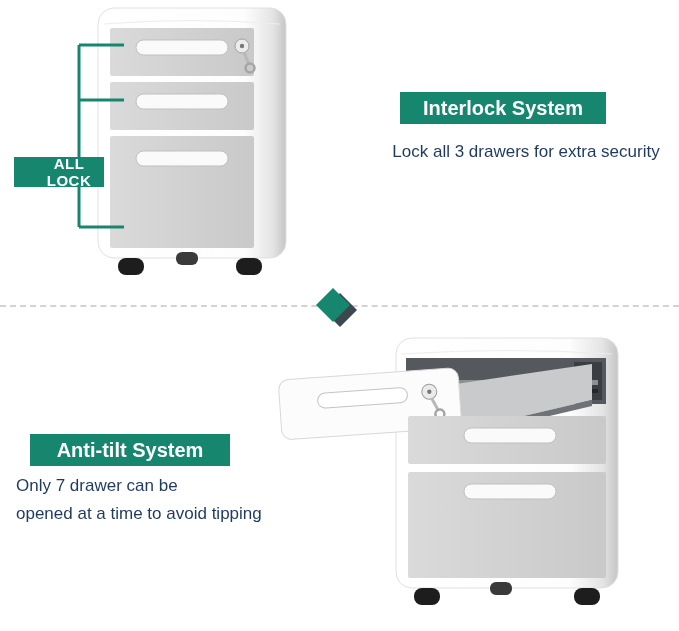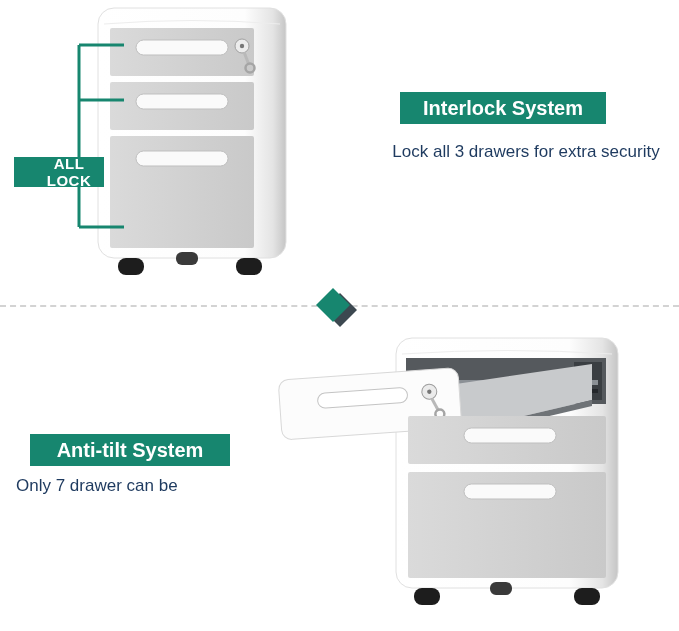--- a/index.html
+++ b/index.html
@@ -113,20 +113,21 @@
     <span class="dash-line"></span>
     <span class="diamond dark"></span>
     <span class="diamond teal"></span>
   </div>
 
   <section class="section bottom">
 
     <div class="badge title" style="left:30px;top:128px;width:200px;height:32px;">Anti-tilt System</div>
     <p class="desc" style="left:16px;top:166px;width:320px;margin:0;">
       <span>Only 7 drawer can be</span><br>
+      <span>opened at a time to avoid tipping</span>
     </p>
 
     <div class="illustration" style="left:278px;top:26px;width:350px;height:295px;">
       <svg width="350" height="295" viewBox="0 0 350 295">
         <defs>
           <linearGradient id="bodyGrad2" x1="0" y1="0" x2="1" y2="0">
             <stop offset="0" stop-color="#ffffff"></stop>
             <stop offset="0.78" stop-color="#fdfdfd"></stop>
             <stop offset="0.93" stop-color="#e4e4e4"></stop>
             <stop offset="1" stop-color="#c5c5c5"></stop>

